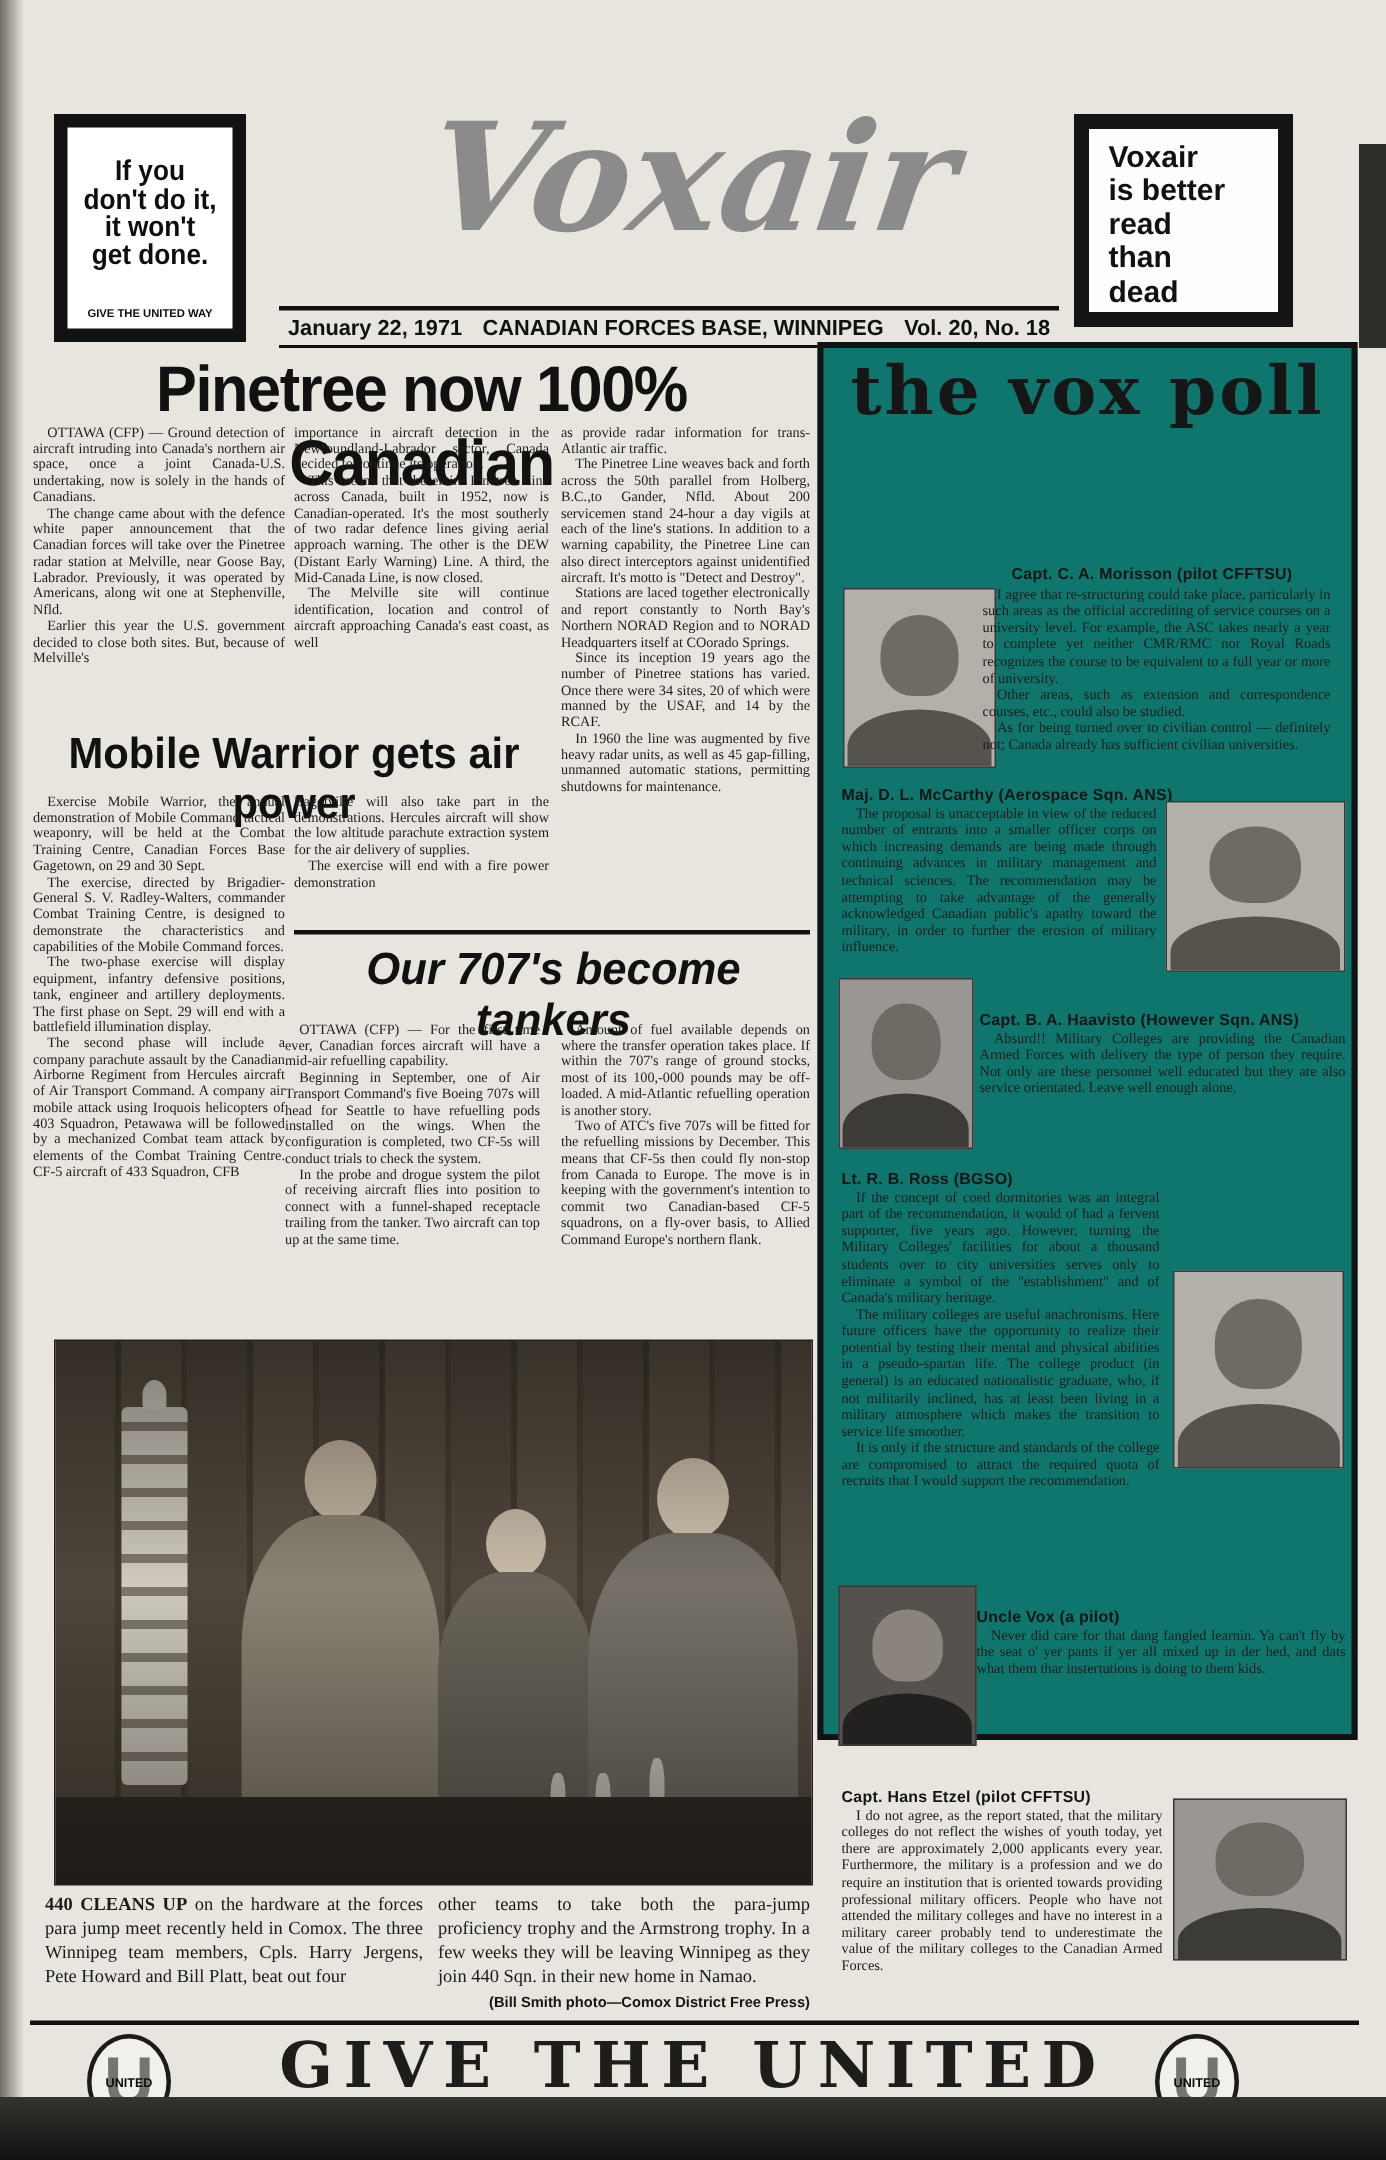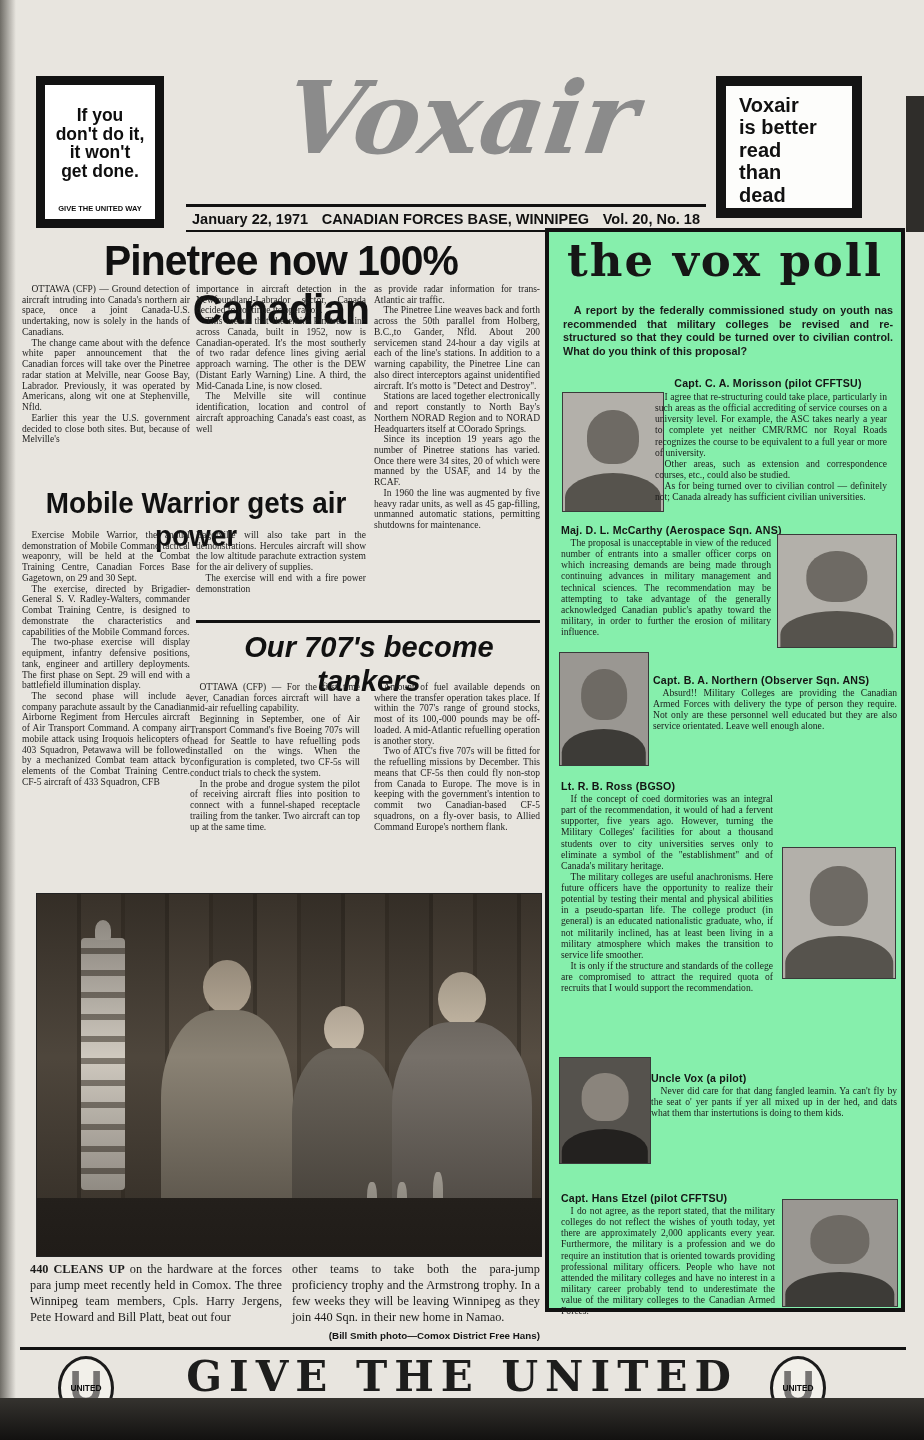--- a/index.html
+++ b/index.html
@@ -44,22 +44,22 @@
   .col{position:absolute;font-size:9.5px;line-height:1.13;text-align:justify;white-space:pre-line;
        overflow:hidden;color:#1d1d1c;}
   .c-p1{left:22px;top:284px;width:168px;height:198px;}
   .c-p2{left:196px;top:284px;width:170px;height:198px;}
   .c-p3{left:374px;top:284px;width:166px;height:332px;}
   .c-m1{left:22px;top:530px;width:168px;height:356px;}
   .c-m2{left:196px;top:530px;width:170px;height:122px;}
   .c-t1{left:190px;top:682px;width:170px;height:214px;}
   .c-t2{left:374px;top:682px;width:166px;height:214px;}
   
-  .vox{position:absolute;left:545px;top:228px;width:360px;height:1084px;box-sizing:border-box;
-       background:#86efac;border:4px solid #121212;}
+  .vox{position:absolute;left:545px;top:228px;width:360px;height:932px;box-sizing:border-box;
+       background:#0f766e;border:4px solid #121212;}
   .vox-hl{position:absolute;left:0;top:2px;width:100%;text-align:center;
           font-family:"DejaVu Serif",serif;font-weight:bold;font-size:45px;letter-spacing:2px;color:#161616;}
   .vox-intro{position:absolute;left:14px;top:72px;width:330px;font-family:"Liberation Sans",sans-serif;
              font-weight:bold;font-size:10.8px;line-height:1.27;text-align:justify;color:#1a1a1a;}
   .vname{position:absolute;font-family:"Liberation Sans",sans-serif;font-weight:bold;
          font-size:10.6px;color:#141414;letter-spacing:.2px;}
   .vtext{position:absolute;font-size:9.6px;line-height:1.16;text-align:justify;white-space:pre-line;
          overflow:hidden;color:#1c1c1b;}
   .pt{position:absolute;border:1px solid #3a3a3a;overflow:hidden;background:#9a9792;}
   .pt::before{content:"";position:absolute;left:50%;top:14%;width:52%;height:46%;
@@ -186,34 +186,33 @@
   <div class="rule-707"></div>
   <h2 class="hl-tankers">Our 707's become tankers</h2>
   <div class="col c-t1"> OTTAWA (CFP) — For the first time ever, Canadian forces aircraft will have a mid-air refuelling capability.
  Beginning in September, one of Air Transport Command's five Boeing 707s will head for Seattle to have refuelling pods installed on the wings. When the configuration is completed, two CF-5s will conduct trials to check the system.
  In the probe and drogue system the pilot of receiving aircraft flies into position to connect with a funnel-shaped receptacle trailing from the tanker. Two aircraft can top up at the same time.</div>
   <div class="col c-t2"> Amount of fuel available depends on where the transfer operation takes place. If within the 707's range of ground stocks, most of its 100,-000 pounds may be off-loaded. A mid-Atlantic refuelling operation is another story.
  Two of ATC's five 707s will be fitted for the refuelling missions by December. This means that CF-5s then could fly non-stop from Canada to Europe. The move is in keeping with the government's intention to commit two Canadian-based CF-5 squadrons, on a fly-over basis, to Allied Command Europe's northern flank.</div>
 
   <div class="vox">
     <div class="vox-hl">the vox poll</div>
-    <div class="vox-intro"> A report by the federally commissioned study on youth nas recommended that military colleges be revised and re-structured so that they could be turned over to civilian control. What do you think of this proposal?</div>
 
     <div class="pt light e1p"></div>
     <div class="vname e1n">Capt. C. A. Morisson (pilot CFFTSU)</div>
     <div class="vtext e1t"> I agree that re-structuring could take place, particularly in such areas as the official accrediting of service courses on a university level. For example, the ASC takes nearly a year to complete yet neither CMR/RMC nor Royal Roads recognizes the course to be equivalent to a full year or more of university.
  Other areas, such as extension and correspondence courses, etc., could also be studied.
  As for being turned over to civilian control — definitely not; Canada already has sufficient civilian universities.</div>
 
     <div class="vname e2n">Maj. D. L. McCarthy (Aerospace Sqn. ANS)</div>
     <div class="pt light e2p"></div>
     <div class="vtext e2t"> The proposal is unacceptable in view of the reduced number of entrants into a smaller officer corps on which increasing demands are being made through continuing advances in military management and technical sciences. The recommendation may be attempting to take advantage of the generally acknowledged Canadian public's apathy toward the military, in order to further the erosion of military influence.</div>
 
     <div class="pt e3p"></div>
-    <div class="vname e3n">Capt. B. A. Northern (Observer Sqn. ANS)</div>
+    <div class="vname e3n">Capt. B. A. Haavisto (However Sqn. ANS)</div>
     <div class="vtext e3t"> Absurd!! Military Colleges are providing the Canadian Armed Forces with delivery the type of person they require. Not only are these personnel well educated but they are also service orientated. Leave well enough alone.</div>
 
     <div class="vname e4n">Lt. R. B. Ross (BGSO)</div>
     <div class="pt light e4p"></div>
     <div class="vtext e4t"> If the concept of coed dormitories was an integral part of the recommendation, it would of had a fervent supporter, five years ago. However, turning the Military Colleges' facilities for about a thousand students over to city universities serves only to eliminate a symbol of the "establishment" and of Canada's military heritage.
  The military colleges are useful anachronisms. Here future officers have the opportunity to realize their potential by testing their mental and physical abilities in a pseudo-spartan life. The college product (in general) is an educated nationalistic graduate, who, if not militarily inclined, has at least been living in a military atmosphere which makes the transition to service life smoother.
  It is only if the structure and standards of the college are compromised to attract the required quota of recruits that I would support the recommendation.</div>
 
     <div class="pt dark e5p"></div>
     <div class="vname e5n">Uncle Vox (a pilot)</div>
@@ -243,21 +242,21 @@
     <div class="mini-trophy mt3"></div>
     <div class="photo-table"></div>
     <div class="shade"></div>
   </div>
 
   <div class="cap cap1">
     <span class="cap-lead">440 CLEANS UP</span>
     <span>on the hardware at the forces para jump meet recently held in Comox. The three Winnipeg team members, Cpls. Harry Jergens, Pete Howard and Bill Platt, beat out four</span>
   </div>
   <div class="cap cap2">other teams to take both the para-jump proficiency trophy and the Armstrong trophy. In a few weeks they will be leaving Winnipeg as they join 440 Sqn. in their new home in Namao.</div>
-  <div class="credit">(Bill Smith photo—Comox District Free Hans)</div>
+  <div class="credit">(Bill Smith photo—Comox District Free Press)</div>
 
   <div class="foot-rule"></div>
   <div class="foot-slogan">GIVE THE UNITED WAY</div>
   <div class="uw uw-left">
     <div class="uw-u">U</div>
     <div class="uw-label">UNITED</div>
   </div>
   <div class="uw uw-right">
     <div class="uw-u">U</div>
     <div class="uw-label">UNITED</div>

